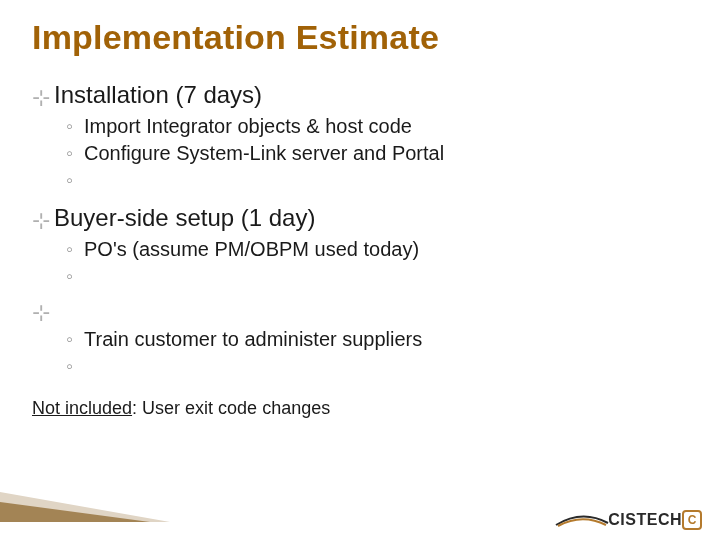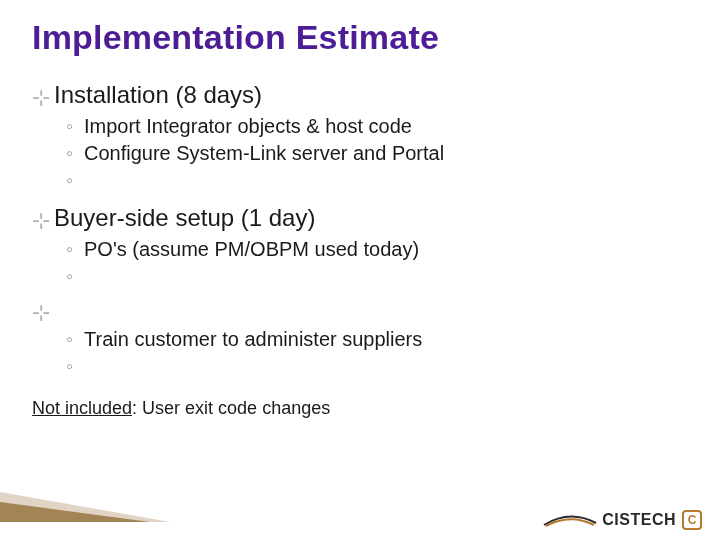--- a/index.html
+++ b/index.html
@@ -14,21 +14,21 @@
   }
   .slide {
     padding: 18px 32px 0 32px;
     width: 100%;
     height: 100%;
     position: relative;
   }
   .title {
     font-size: 34px;
     font-weight: 700;
-    color: #4c1d95;
+    color: #a16207;
     margin-bottom: 24px;
     letter-spacing: 0.2px;
   }
   .section-row {
     display: flex;
     align-items: baseline;
     gap: 8px;
     margin-top: 6px;
   }
   .bullet-marker {
@@ -78,21 +78,20 @@
     height: 70px;
     pointer-events: none;
   }
   
   .logo-wrap {
     position: absolute;
     right: 18px;
     bottom: 10px;
     display: flex;
     align-items: center;
-    gap: 6px;
   }
   .logo-text {
     font-size: 16px;
     font-weight: 700;
     letter-spacing: 0.5px;
     color: #2a2a2a;
     font-family: Arial, sans-serif;
   }
   .logo-mark {
     width: 20px;
@@ -115,21 +114,21 @@
 </style>
 </head>
 <body>
 
 <div class="slide">
 
   <h1 class="title">Implementation Estimate</h1>
 
   <div class="section-row">
     <span class="bullet-marker">⊹</span>
-    <span class="section-head">Installation (8 days)</span>
+    <span class="section-head">Installation (7 days)</span>
   </div>
   <div class="sub-list">
     <div class="sub-item">
         <span class="sub-marker">◦</span>
         <span>Import Integrator objects &amp; host code</span>
       </div>
     <div class="sub-item">
         <span class="sub-marker">◦</span>
         <span>Configure System-Link server and Portal</span>
       </div>

